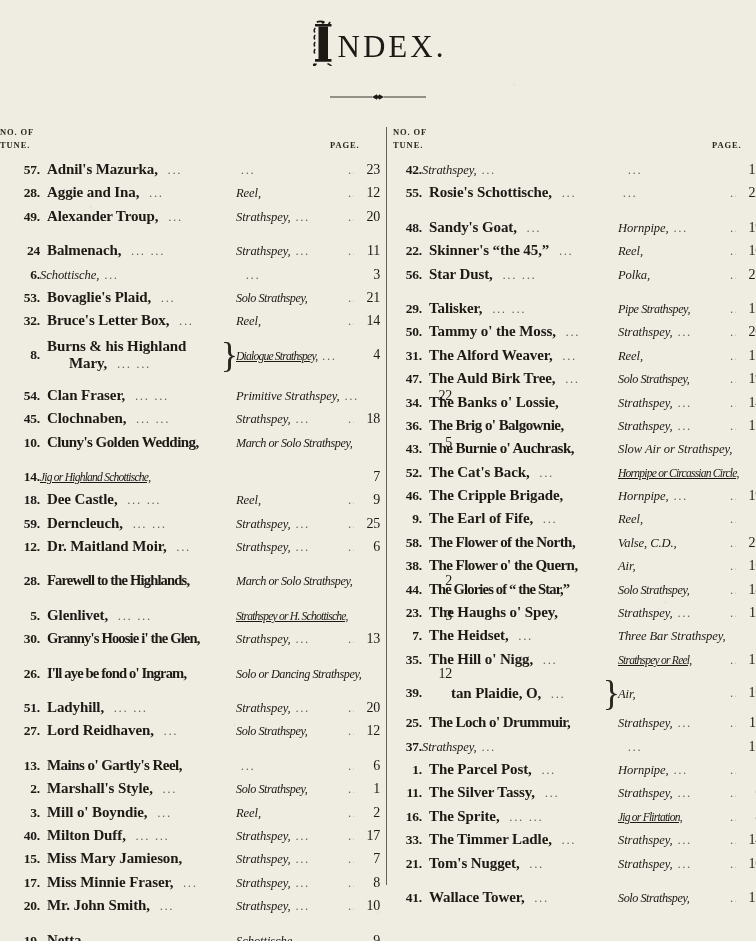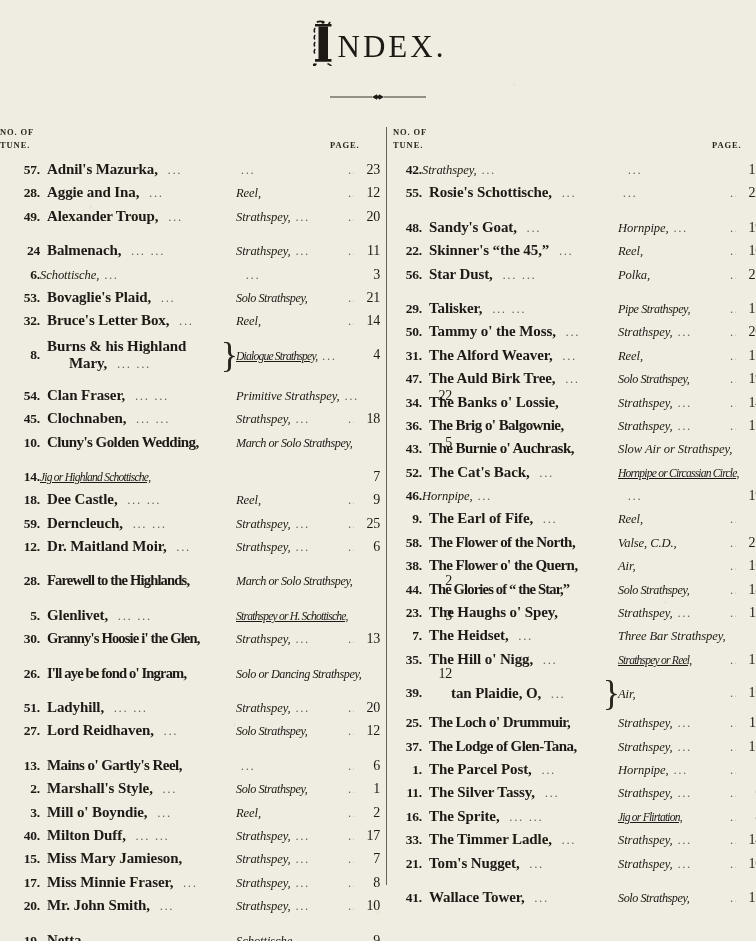--- a/index.html
+++ b/index.html
@@ -618,20 +618,23 @@
       <div class="entry wide">
         <div class="num">52.</div>
         <div class="name-wrap">
           <div class="name">The Cat's Back,<span class="name-dots">&nbsp;&nbsp;...</span></div>
         </div>
         <div class="type-wrap"><span class="type tighter">Hornpipe or Circassian Circle,</span></div>
         <div class="mid-dots"></div>
       </div>
       <div class="entry">
         <div class="num">46.</div>
+        <div class="name-wrap">
+          <div class="name">The Cripple Brigade,</div>
+        </div>
         <div class="type-wrap"><span class="type">Hornpipe,</span><span class="type-dots">&nbsp;...</span></div>
         <div class="mid-dots">...</div>
         <div class="page">19</div>
       </div>
       <div class="entry">
         <div class="num">9.</div>
         <div class="name-wrap">
           <div class="name">The Earl of Fife,<span class="name-dots">&nbsp;&nbsp;...</span></div>
         </div>
         <div class="type-wrap"><span class="type">Reel,</span></div>
@@ -705,23 +708,20 @@
         <div class="num">25.</div>
         <div class="name-wrap">
           <div class="name tight">The Loch o' Drummuir,</div>
         </div>
         <div class="type-wrap"><span class="type">Strathspey,</span><span class="type-dots">&nbsp;...</span></div>
         <div class="mid-dots">...</div>
         <div class="page">11</div>
       </div>
       <div class="entry">
         <div class="num">37.</div>
-        <div class="name-wrap">
-          <div class="name tight">The Lodge of Glen-Tana,</div>
-        </div>
         <div class="type-wrap"><span class="type">Strathspey,</span><span class="type-dots">&nbsp;...</span></div>
         <div class="mid-dots">...</div>
         <div class="page">15</div>
       </div>
       <div class="entry">
         <div class="num">1.</div>
         <div class="name-wrap">
           <div class="name">The Parcel Post,<span class="name-dots">&nbsp;&nbsp;...</span></div>
         </div>
         <div class="type-wrap"><span class="type">Hornpipe,</span><span class="type-dots">&nbsp;...</span></div>

